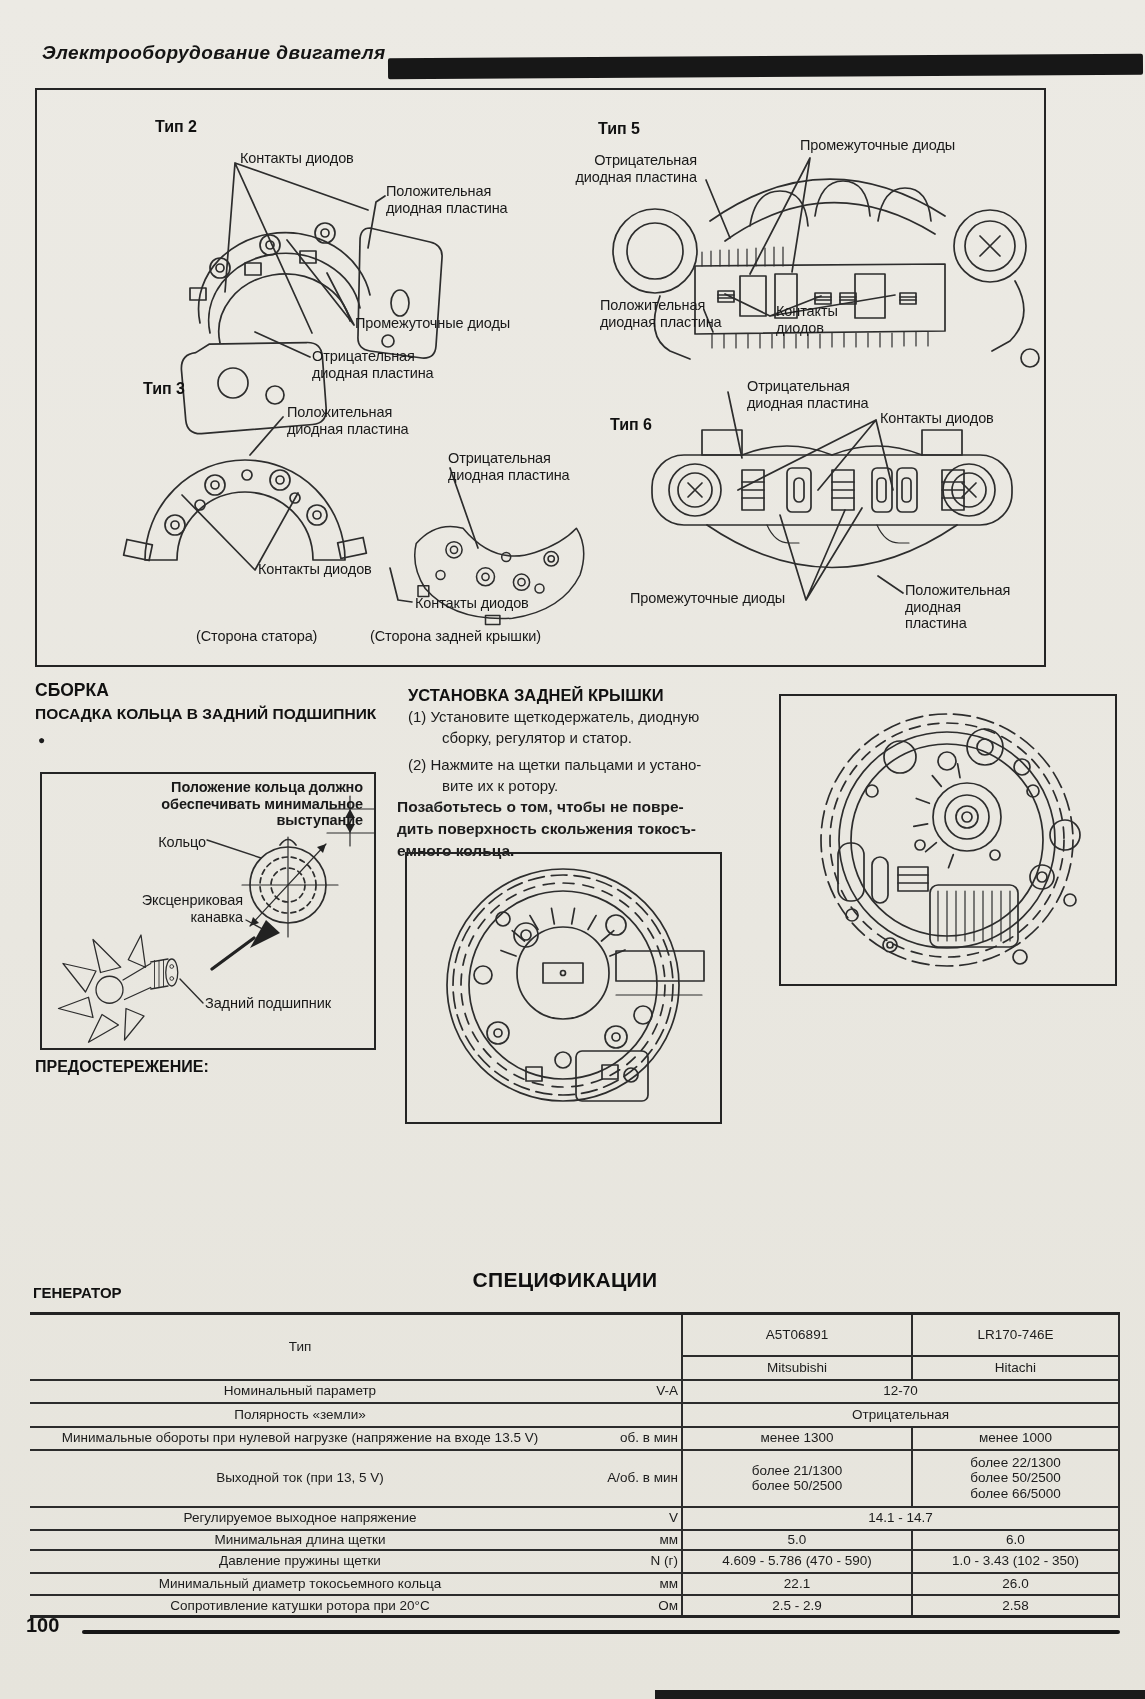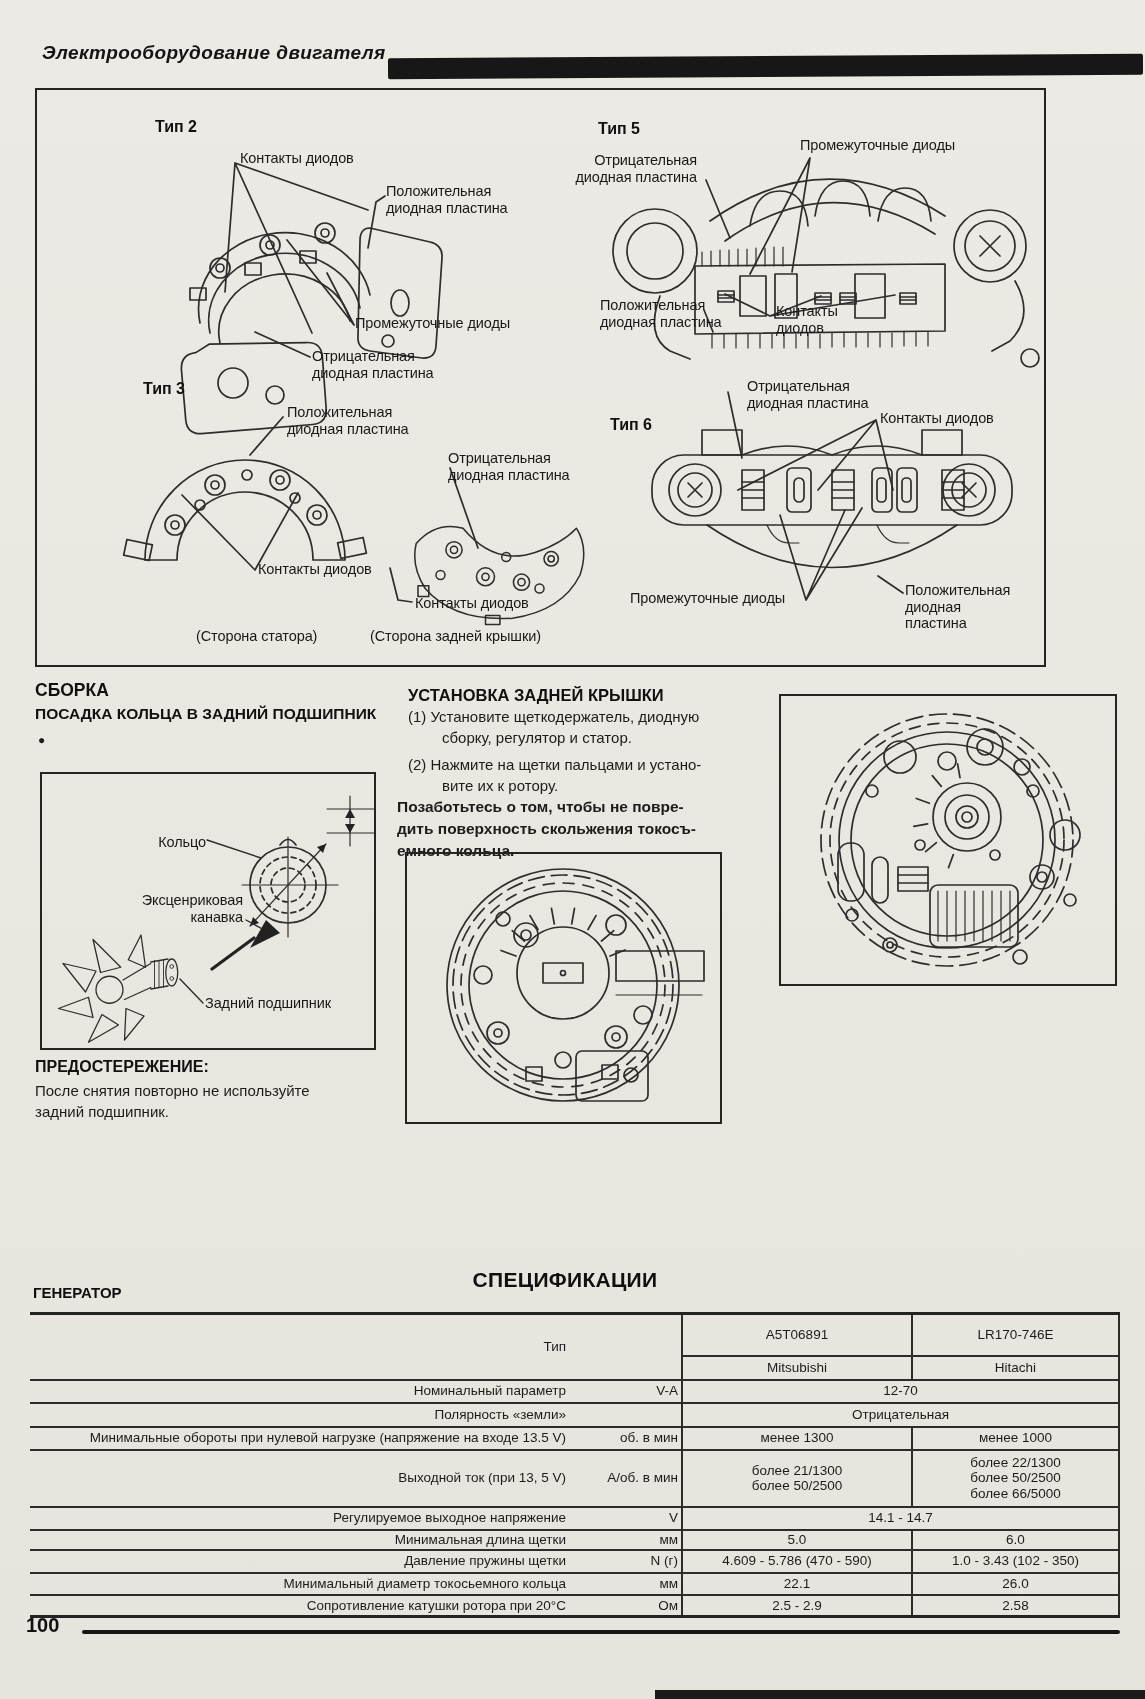--- a/index.html
+++ b/index.html
@@ -24,21 +24,21 @@
   svg.line-art .thin{stroke-width:1.2;}
   svg.line-art .thick{stroke-width:3.2;}
   svg.line-art .t4{stroke-width:4;}
   svg.line-art .leader{stroke-width:1.4;}
   svg.line-art .dash{stroke-dasharray:5 4;}
   svg.line-art .filldark{fill:#222;stroke:none;}
   
   #spec-table{position:absolute;left:30px;top:1312px;width:1089px;border-collapse:collapse;table-layout:fixed;
     font-size:13.5px;color:#1c1c1c;border-top:3px solid #232323;border-bottom:3px solid #232323;}
   #spec-table td{padding:0 4px;vertical-align:middle;white-space:pre-line;line-height:15.5px;}
-  #spec-table .cl{text-align:right;}
+  #spec-table .cl{text-align:center;}
   #spec-table .cu{text-align:right;padding-right:3px;}
   #spec-table .cv{text-align:center;}
   #spec-table .bt{border-top:2px solid #2c2c2c;}
   #spec-table .dv1{border-right:2px solid #2c2c2c;}
   #spec-table .dv2{border-right:2px solid #2c2c2c;}
   #spec-table .dvR{border-right:2px solid #2c2c2c;}
   .footer-num{position:absolute;left:26px;top:1614px;font-size:20px;font-weight:bold;color:#111;}
   .footer-rule{position:absolute;left:82px;top:1630px;width:1038px;height:4px;background:#161616;border-radius:2px;}
   .bottom-smudge{position:absolute;left:655px;top:1690px;width:490px;height:9px;background:#1b1b1b;filter:blur(.6px);}
   .spec-title{position:absolute;left:445px;top:1268px;width:240px;text-align:center;font-weight:bold;font-size:21px;letter-spacing:.3px;color:#101010;}
@@ -266,28 +266,29 @@
       <path class="thin" d="M130,46 V82 M136,46 V82 M142,45 V81"></path>
       <ellipse cx="153" cy="62" rx="8" ry="18"></ellipse>
       <circle class="thin" cx="153" cy="54" r="2.5"></circle>
         <circle class="thin" cx="153" cy="70" r="2.5"></circle>
     </g>
     <g>
       <path class="thick" d="M170,195 L212,164" style="stroke:#222"></path>
       <polygon class="filldark" points="224,146 238,159 208,174"></polygon>
     </g>
   </svg>
+  <div class="lbl r bold-note" style="left:150px;top:779px;width:213px;font-size:14.5px;">Положение кольца должно
+обеспечивать минимальное
+выступание</div>
   <div class="lbl r" style="left:158px;top:834px;width:48px;">Кольцо</div>
   <div class="lbl r" style="left:100px;top:892px;width:143px;">Эксценриковая
 канавка</div>
   <div class="lbl" style="left:205px;top:995px;">Задний подшипник</div>
 
   <div class="h2" style="left:35px;top:1058px;font-size:16px;">ПРЕДОСТЕРЕЖЕНИЕ:</div>
-  <div class="body-txt" style="left:35px;top:1080px;width:330px;">После снятия повторно не используйте
-задний подшипник.</div>
 
   <div class="h2" style="left:408px;top:686px;font-size:16.5px;">УСТАНОВКА ЗАДНЕЙ КРЫШКИ</div>
   <div class="body-txt step" style="left:408px;top:706px;width:312px;">(1) Установите щеткодержатель, диодную
 сборку,  регулятор и статор.</div>
   <div class="body-txt step" style="left:408px;top:754px;width:312px;">(2) Нажмите на щетки пальцами и устано-
 вите их к ротору.</div>
   <div class="body-txt bold-note" style="left:397px;top:796px;width:325px;line-height:22px;font-size:15.5px;">Позаботьтесь о том, чтобы не повре-
 дить поверхность скольжения токосъ-
 емного кольца.</div>
 

